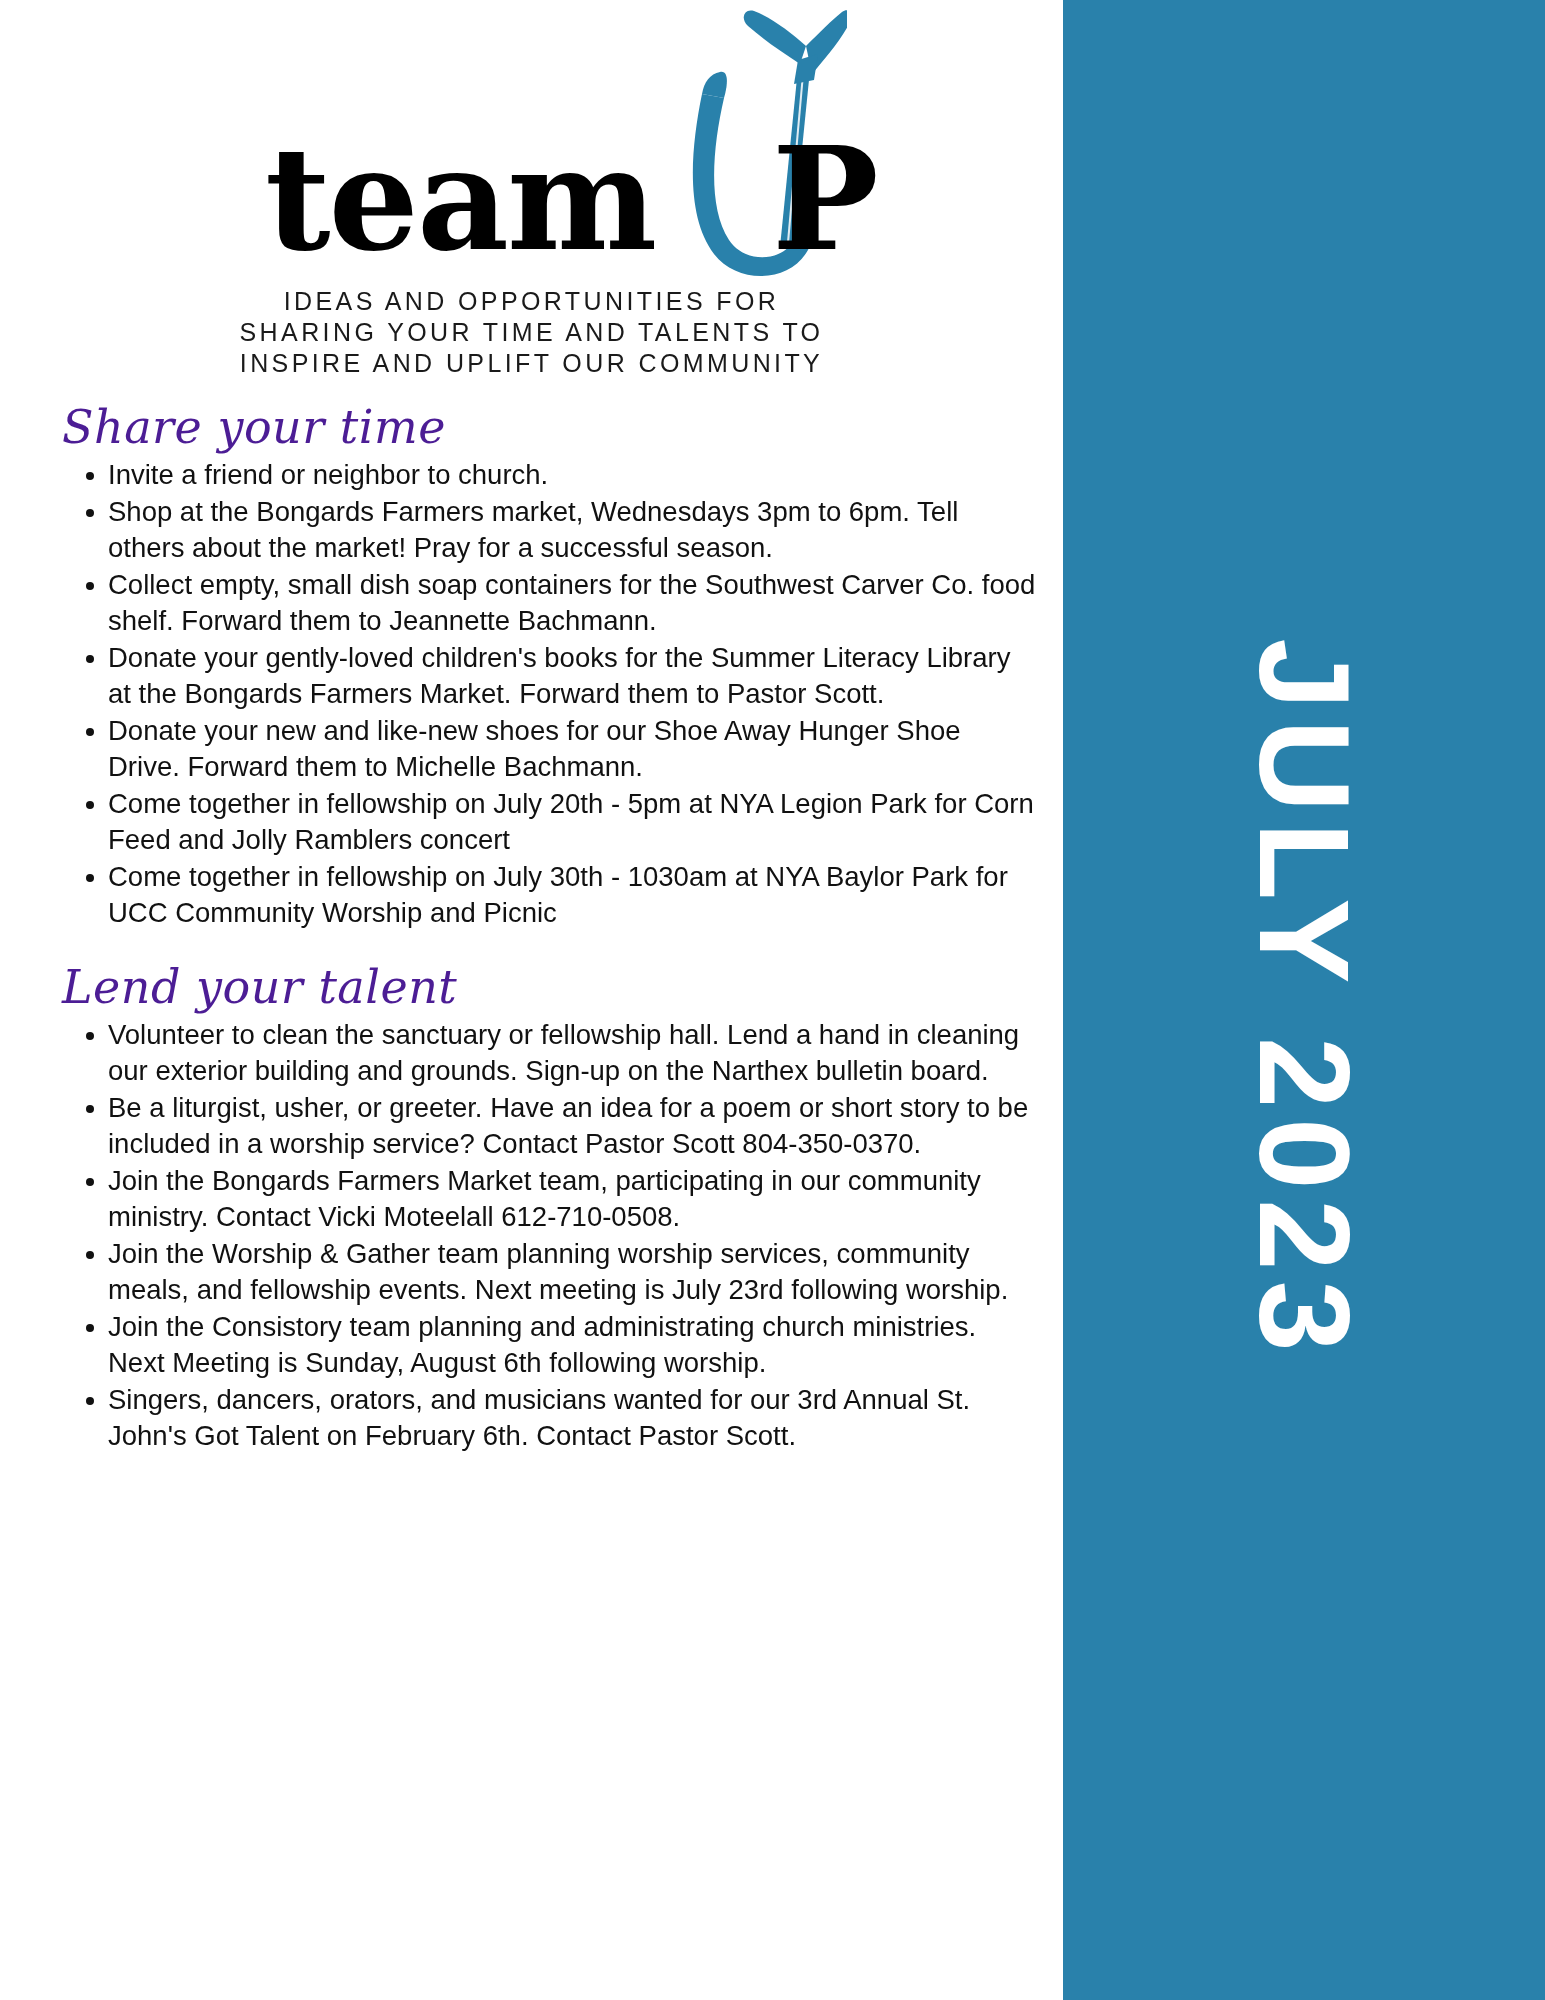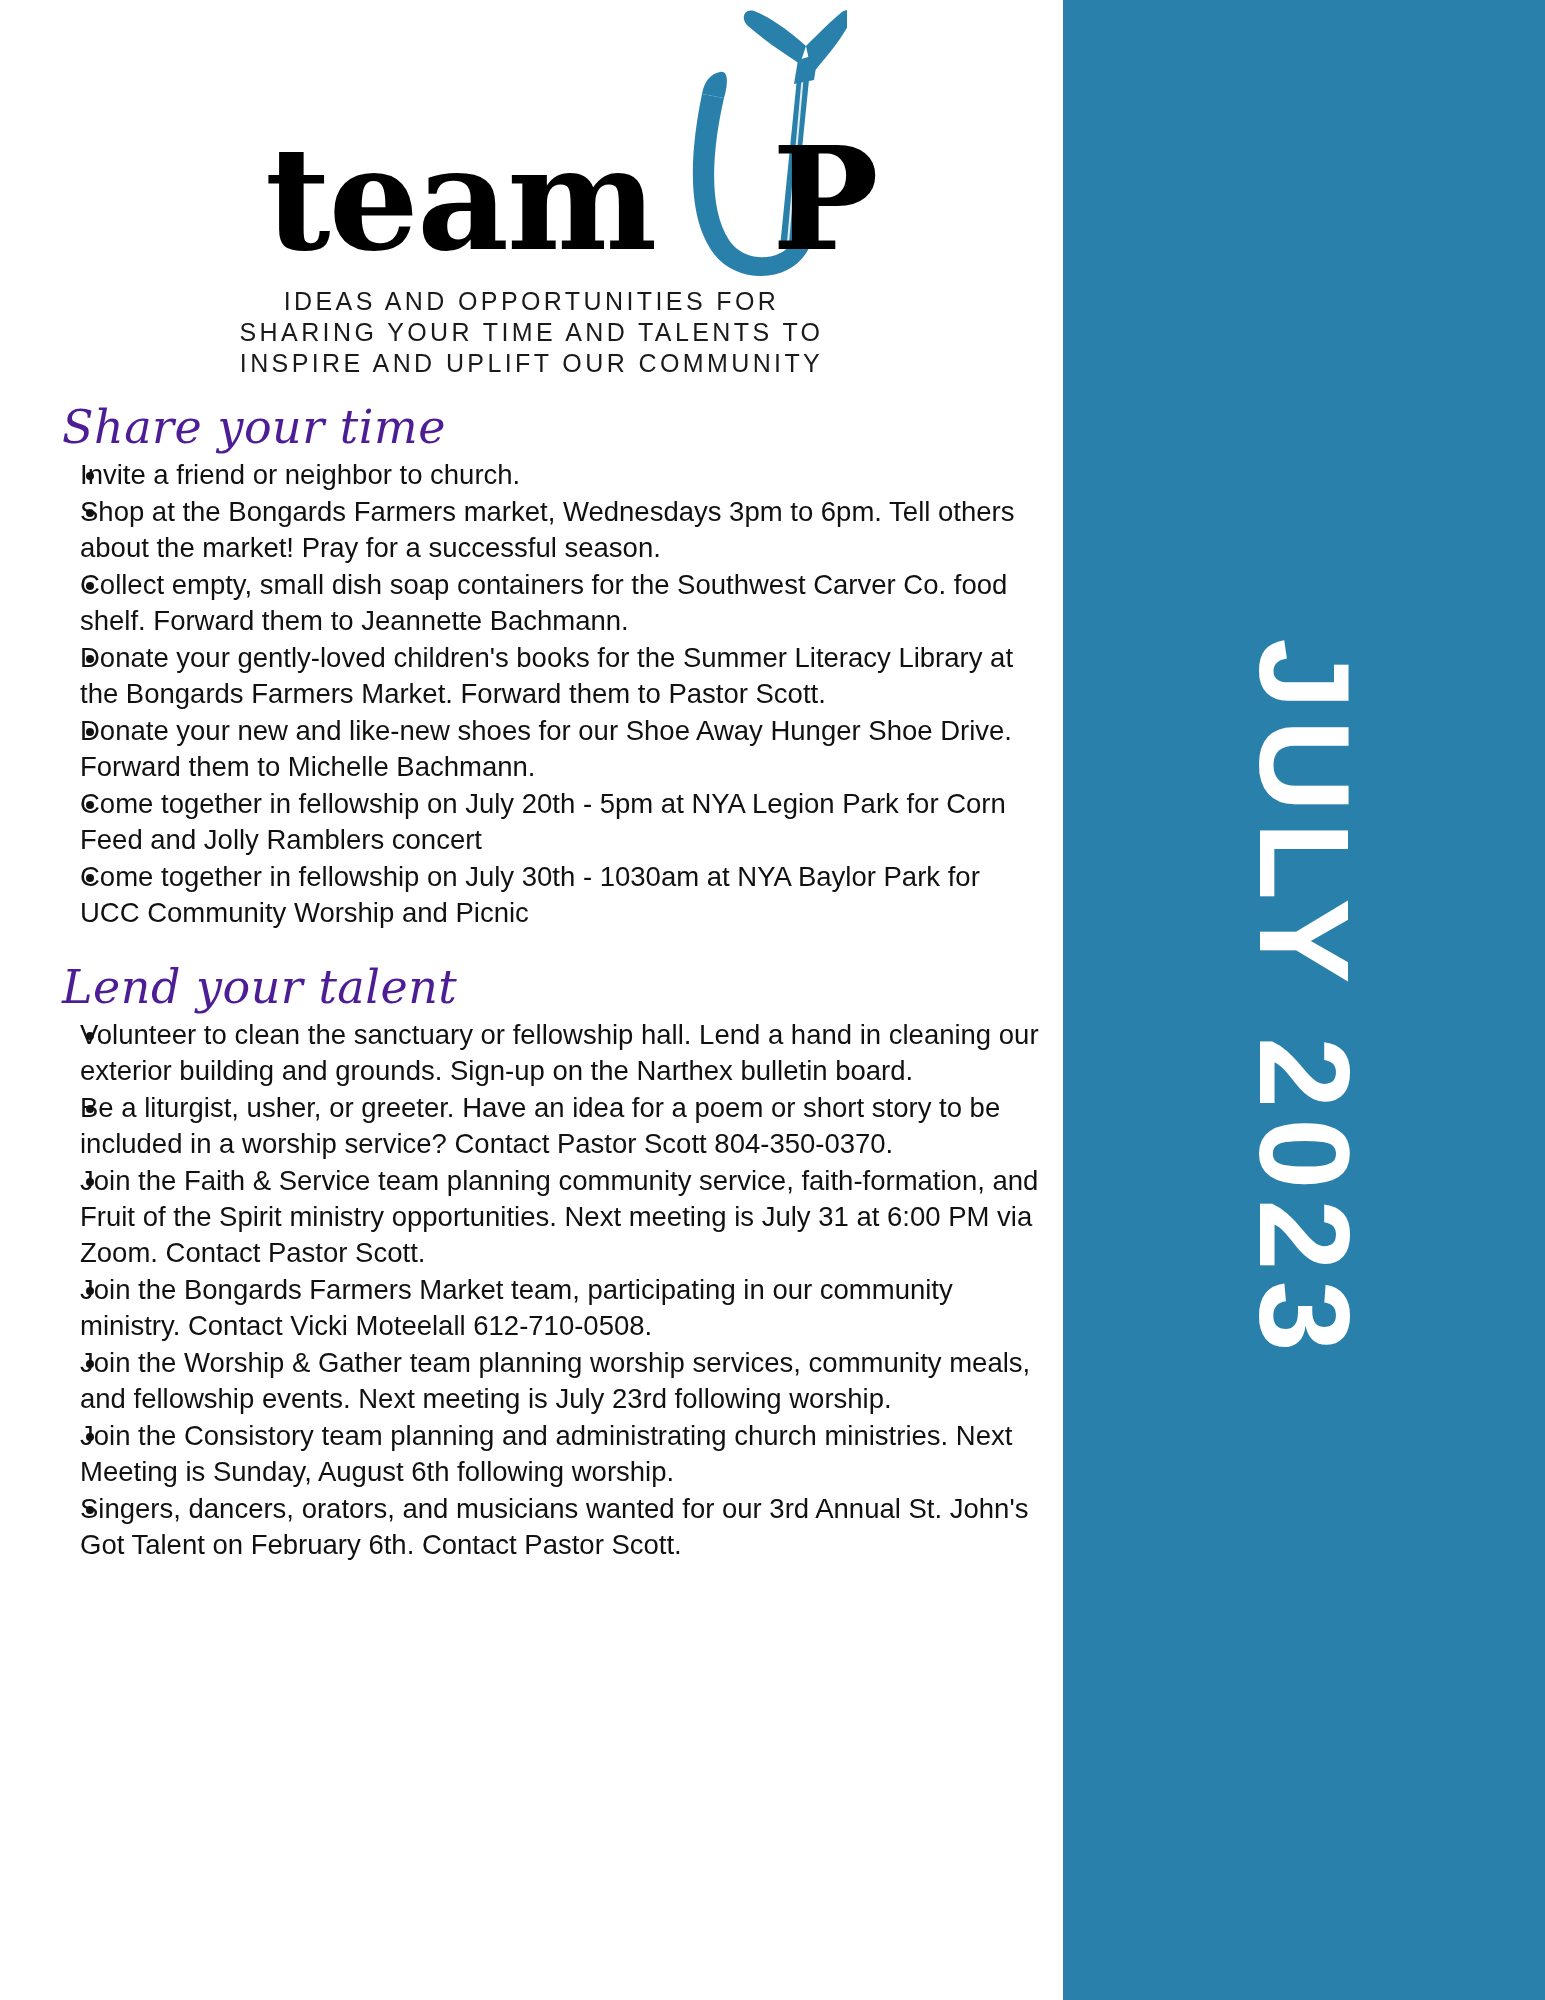--- a/index.html
+++ b/index.html
@@ -125,21 +125,21 @@
   .section-heading.talent { margin-top: 30px; }
 
   
   ul.bullets {
     list-style: none;
     margin: 0 0 0 0;
     padding: 0;
   }
   ul.bullets > li {
     position: relative;
-    padding-left: 80px;
+    padding-left: 108px;
     padding-right: 24px;
     font-family: "Liberation Sans", sans-serif;
     font-size: 27.5px;
     line-height: 36px;
     color: #111111;
     margin-bottom: 1px;
   }
   ul.bullets > li::before {
     content: "";
     position: absolute;
@@ -203,21 +203,20 @@
         <li>Come together in fellowship on July 20th - 5pm at NYA Legion Park for Corn Feed and Jolly Ramblers concert</li>
         <li>Come together in fellowship on July 30th - 1030am at NYA Baylor Park for UCC Community Worship and Picnic</li>
       </ul>
     </div>
 
     <div class="section-talent">
       <div class="section-heading talent">Lend your talent</div>
       <ul class="bullets">
         <li>Volunteer to clean the sanctuary or fellowship hall.  Lend a hand in cleaning our exterior building and grounds. Sign-up on the Narthex bulletin board.</li>
         <li>Be a liturgist, usher, or greeter.  Have an idea for a poem or short story to be included in a worship service?  Contact Pastor Scott 804-350-0370.</li>
-        <li>Join the Faith &amp; Service team planning community service, faith-formation, and Fruit of the Spirit ministry opportunities.  Next meeting is July 31 at 6:00 PM via Zoom.  Contact Pastor Scott.</li>
         <li>Join the Bongards Farmers Market team, participating in our community ministry.  Contact Vicki Moteelall 612-710-0508.</li>
         <li>Join the Worship &amp; Gather team planning worship services, community meals, and fellowship events.  Next meeting is July 23rd following worship.</li>
         <li>Join the Consistory team planning and administrating church ministries. Next Meeting is Sunday, August 6th following worship.</li>
         <li>Singers, dancers, orators, and musicians wanted for our 3rd Annual St. John's Got Talent on February 6th.  Contact Pastor Scott.</li>
       </ul>
     </div>
 
   </div>
 
   <div class="side-band">

